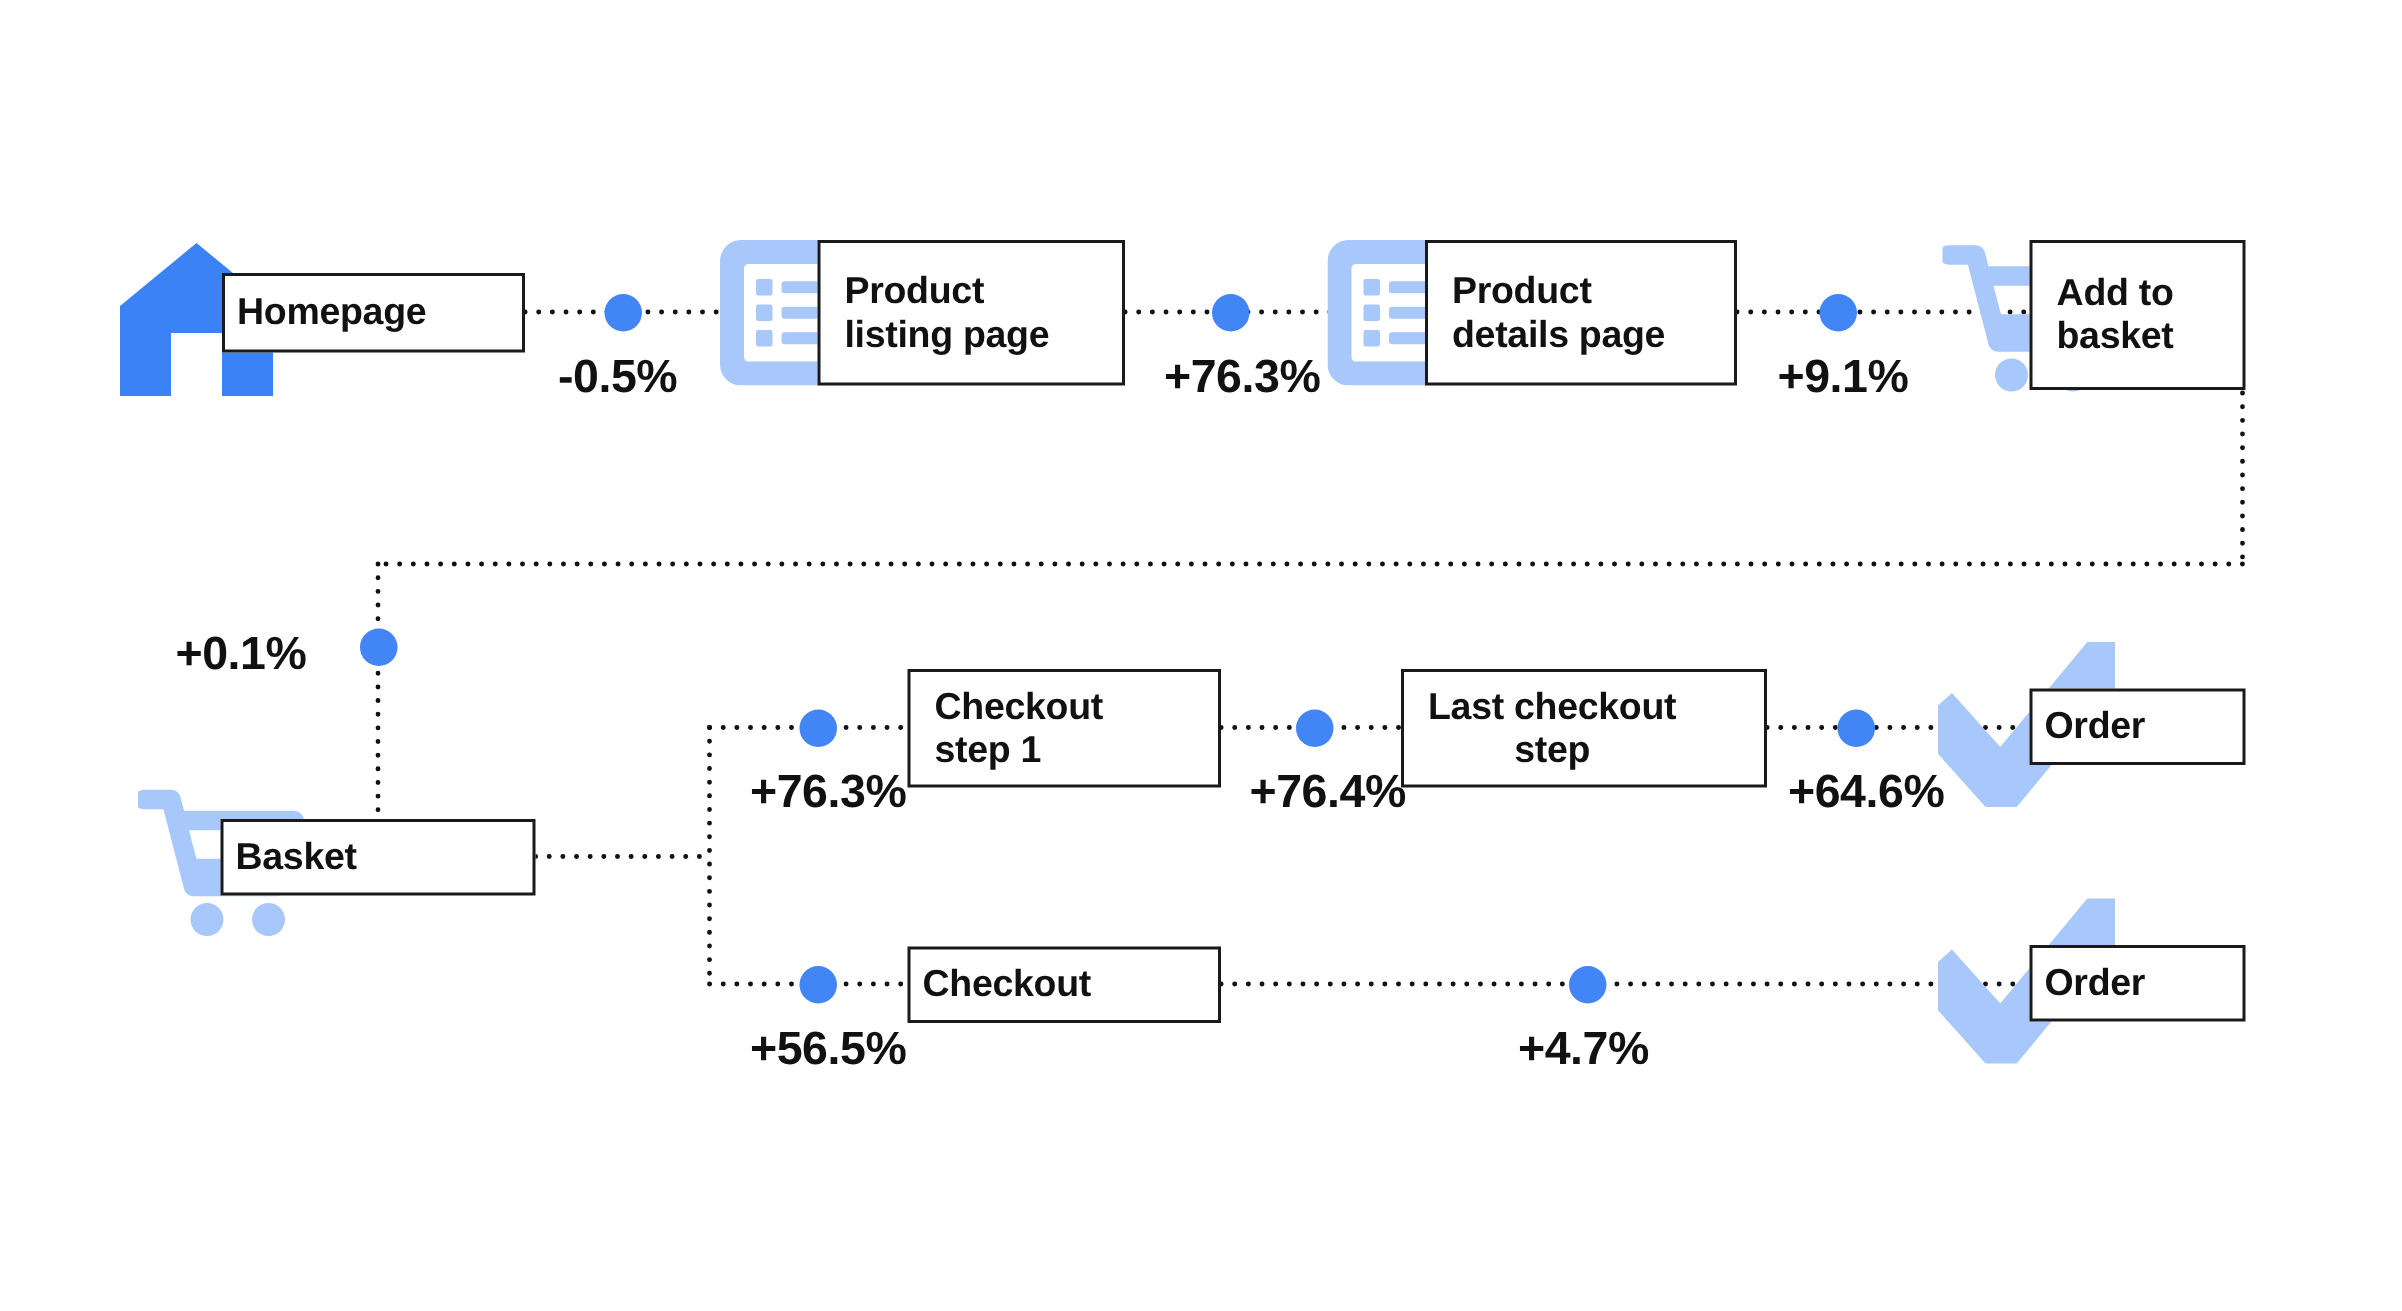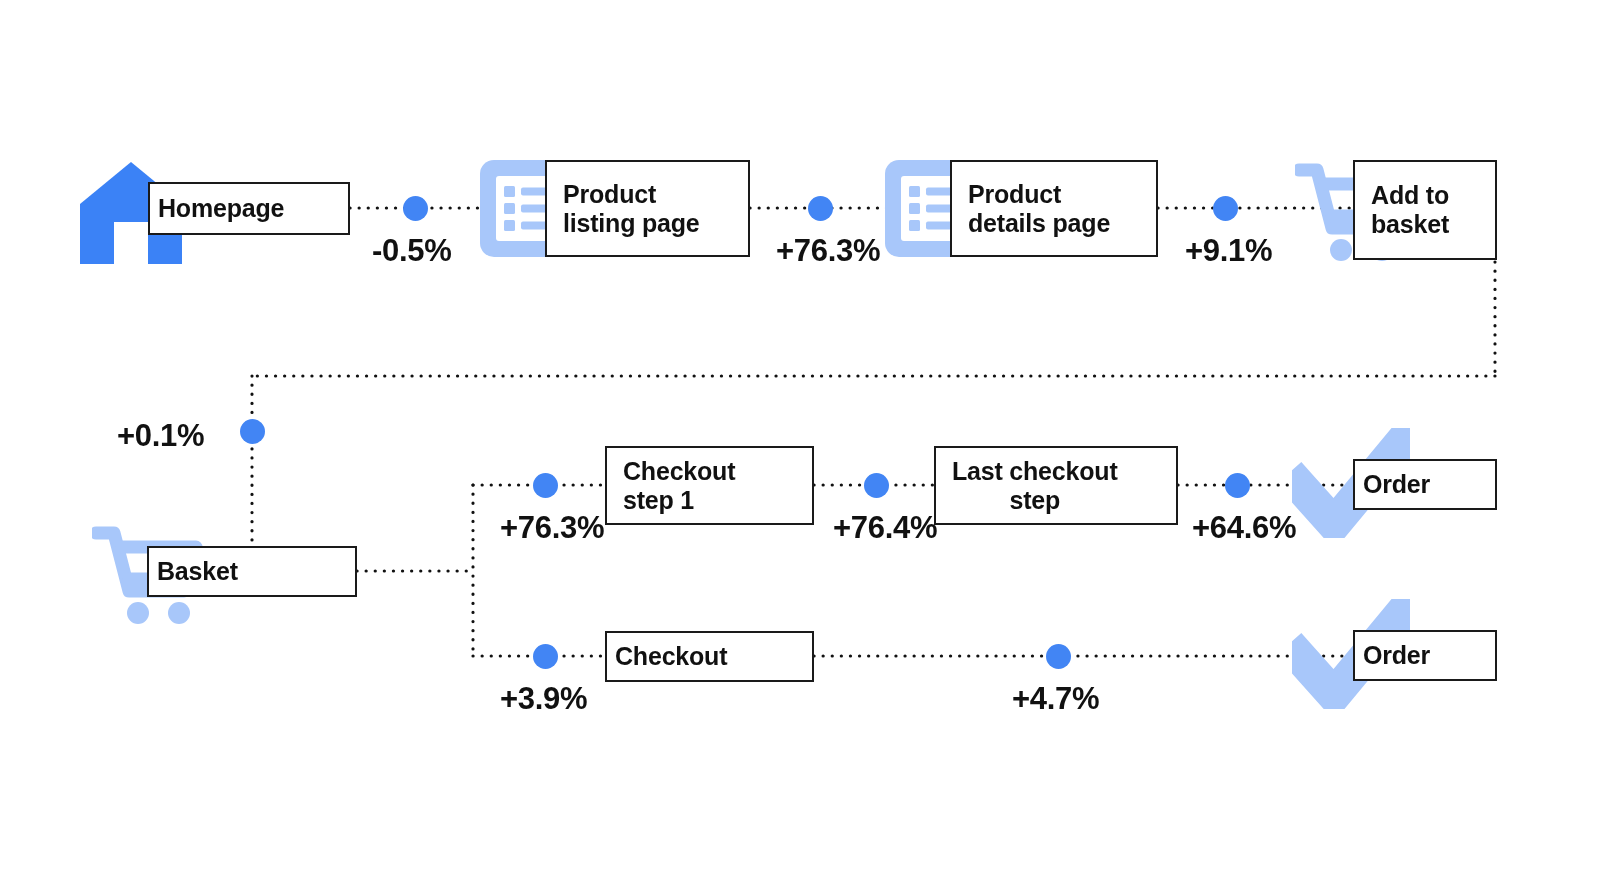--- a/index.html
+++ b/index.html
@@ -197,16 +197,16 @@
   <div class="dot" style="left:533px;top:644px;"></div>
   <div class="dot" style="left:1046px;top:644px;"></div>
 
   <div class="pct" style="left:372px;top:233px;">-0.5%</div>
   <div class="pct" style="left:776px;top:233px;">+76.3%</div>
   <div class="pct" style="left:1185px;top:233px;">+9.1%</div>
   <div class="pct" style="left:117px;top:418px;">+0.1%</div>
   <div class="pct" style="left:500px;top:510px;">+76.3%</div>
   <div class="pct" style="left:833px;top:510px;">+76.4%</div>
   <div class="pct" style="left:1192px;top:510px;">+64.6%</div>
-  <div class="pct" style="left:500px;top:681px;">+3.9%</div>
+  <div class="pct" style="left:500px;top:681px;">+56.5%</div>
   <div class="pct" style="left:1012px;top:681px;">+4.7%</div>
 
 </div>
 
 </body></html>

